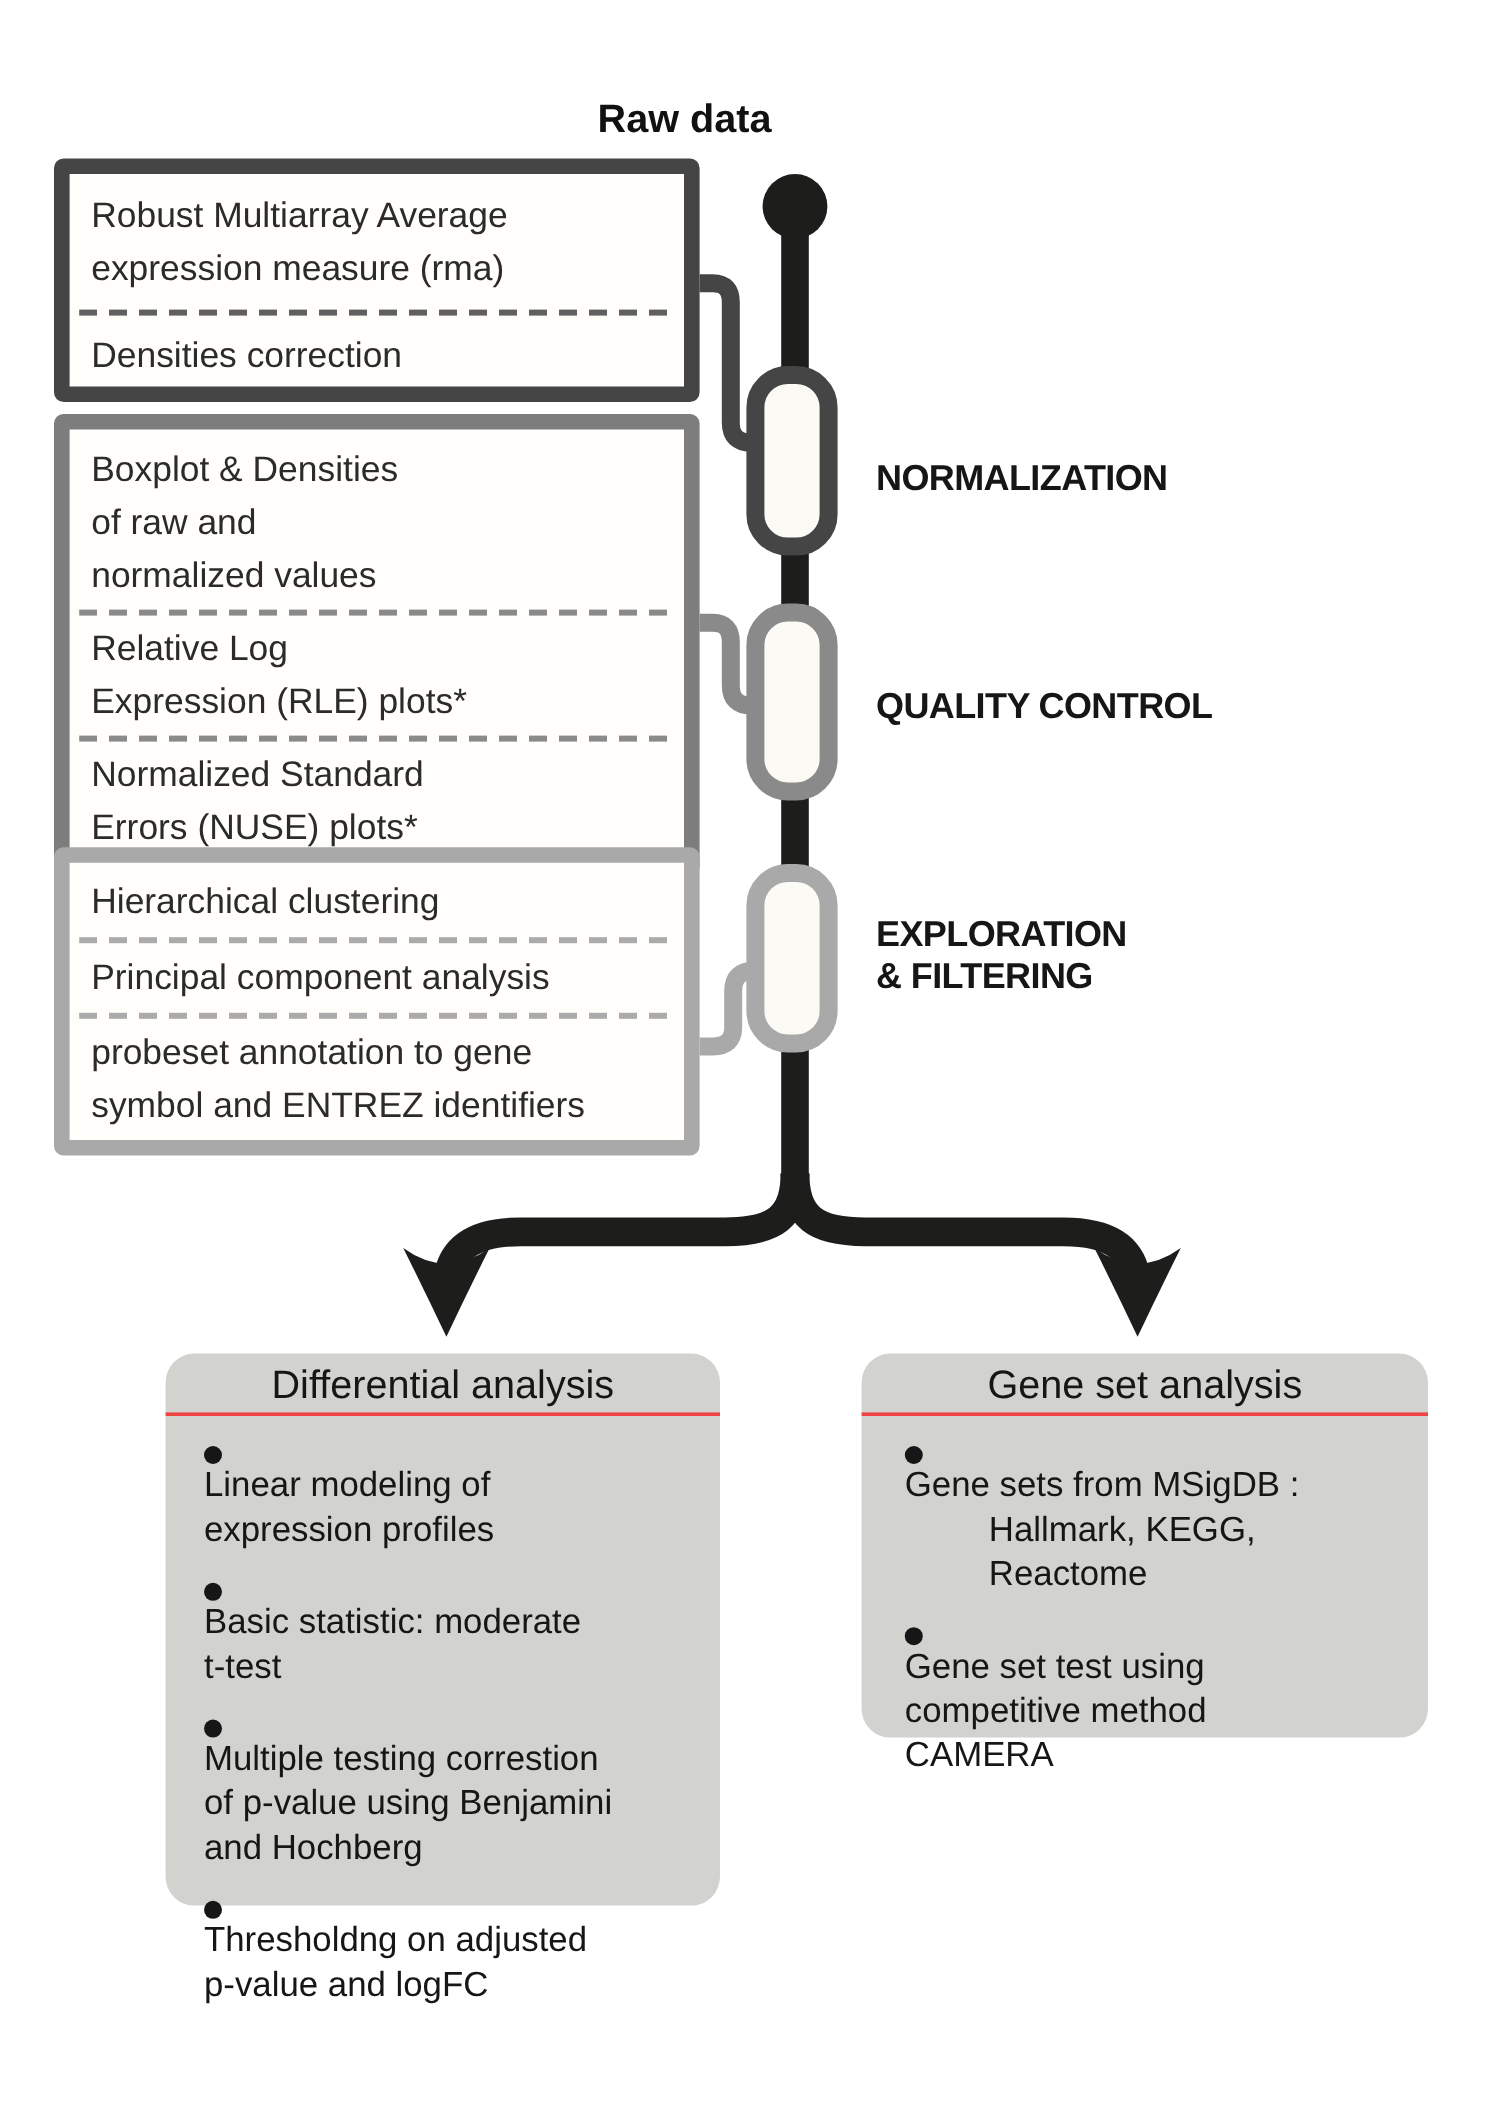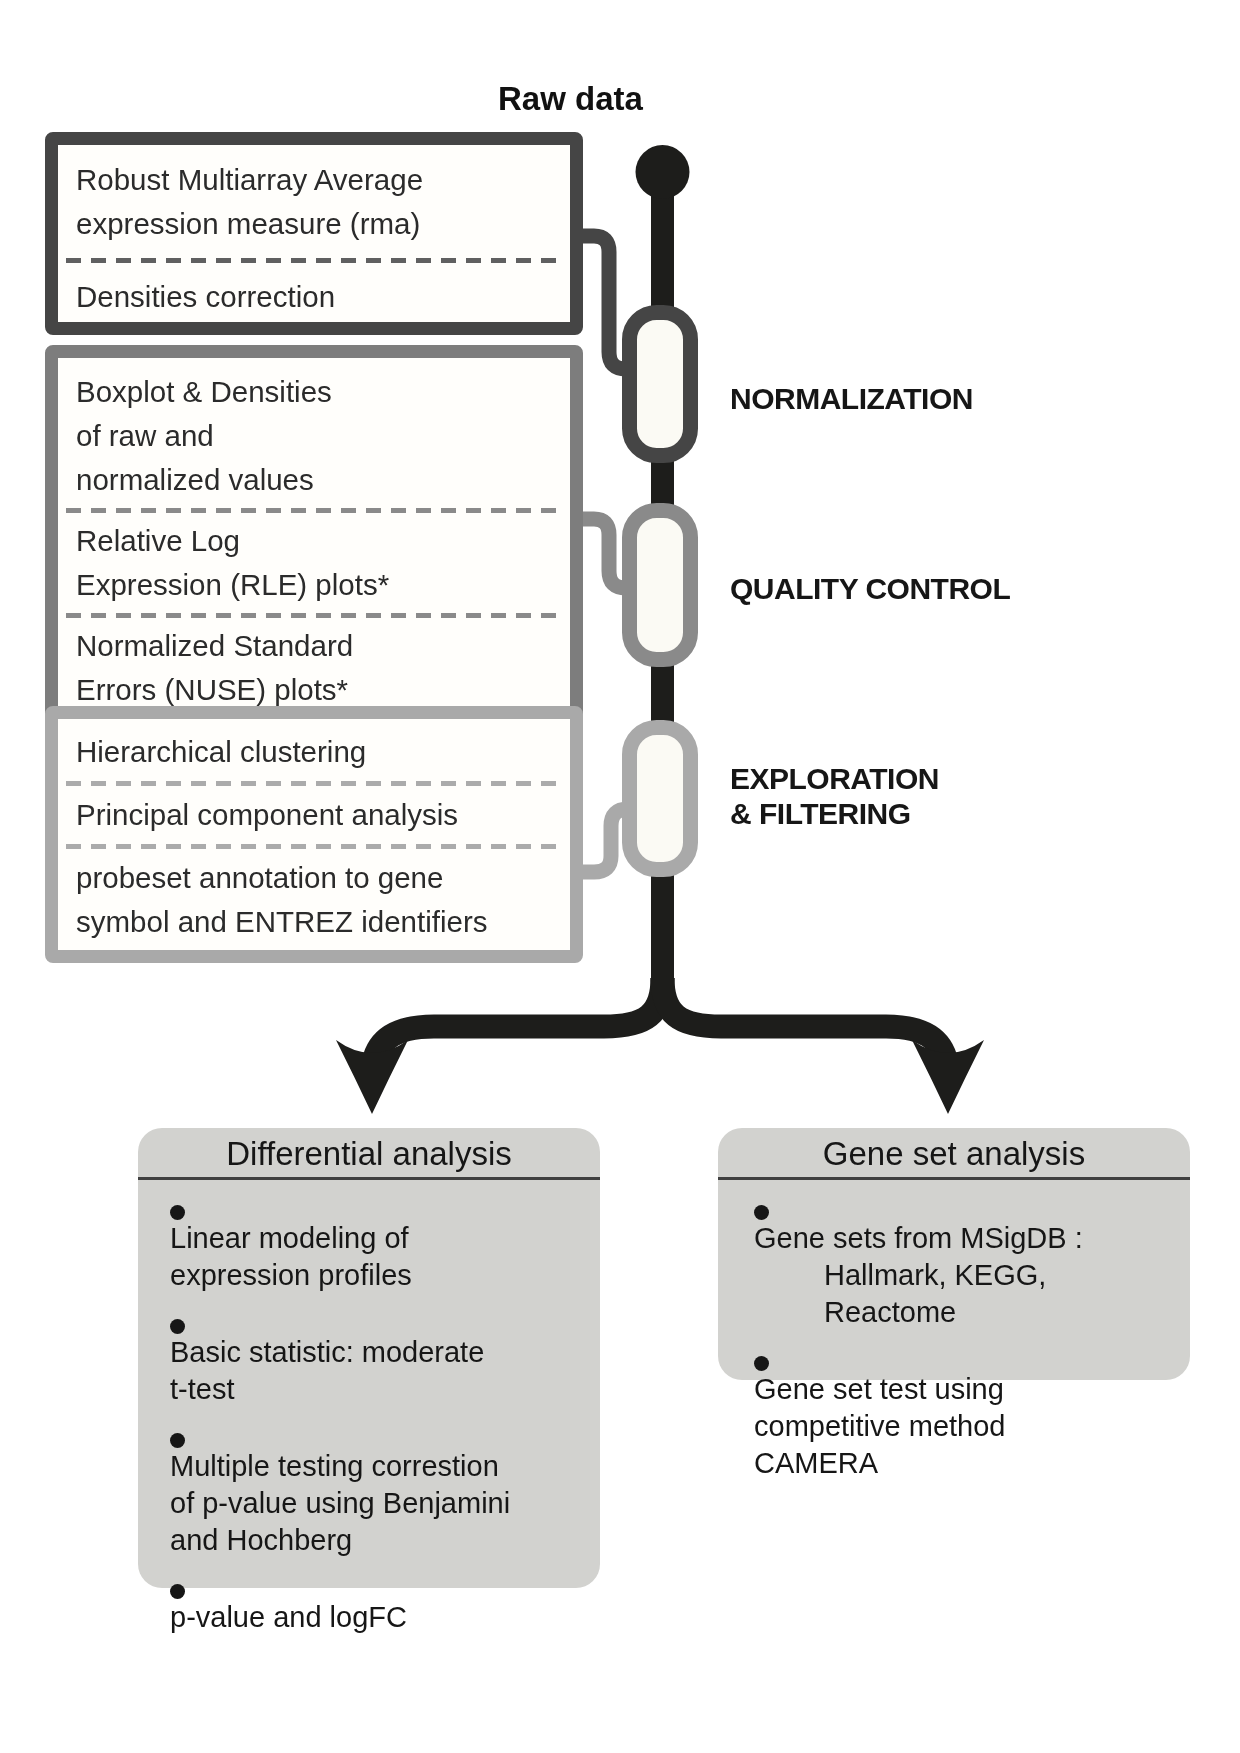--- a/index.html
+++ b/index.html
@@ -24,23 +24,23 @@
   #box3 .dash{margin:7px 0;background:repeating-linear-gradient(90deg,#ababab 0 15px,transparent 15px 25px);}
 
   
   .stage-label{position:absolute;left:730px;font-weight:bold;font-size:30px;color:#161616;
                letter-spacing:-0.5px;line-height:35px;white-space:nowrap;}
   #lab1{top:381px;} #lab2{top:571px;} #lab3{top:761px;}
 
   
   .rbox{position:absolute;top:1128px;background:#d2d2cf;border-radius:24px;color:#161616;}
   #diffbox{left:138px;width:462px;height:460px;}
-  #genebox{left:718px;width:472px;height:252px;}
+  #genebox{left:718px;width:472px;height:320px;}
   .rbox .hdr{height:49px;line-height:52px;text-align:center;font-size:33px;
-             border-bottom:3px solid #404040;}
+             border-bottom:3px solid #ef4444;}
   .rbox .body{padding:14px 4px 0 32px;}
   #genebox .body{padding-left:36px;}
   .bullet{display:flex;margin-bottom:14px;flex-direction:column;}
   .dot{flex:0 0 15px;width:15px;height:15px;border-radius:50%;background:#161616;
        margin:11px 13px 0 0;}
   .bl{font-size:29px;line-height:37px;}
   .indent{margin-left:70px;}
 </style>
 </head>
 <body>
@@ -120,20 +120,21 @@
         <div class="dot"></div>
         <div class="bl">
           <div>Multiple testing correstion</div>
           <div>of p-value using Benjamini</div>
           <div>and Hochberg</div>
         </div>
       </div>
       <div class="bullet">
         <div class="dot"></div>
         <div class="bl">
+          <div>Thresholdng on adjusted</div>
           <div>p-value and logFC</div>
         </div>
       </div>
     </div>
   </div>
 
   <div class="rbox" id="genebox">
     <div class="hdr">Gene set analysis</div>
     <div class="body">
       <div class="bullet">

